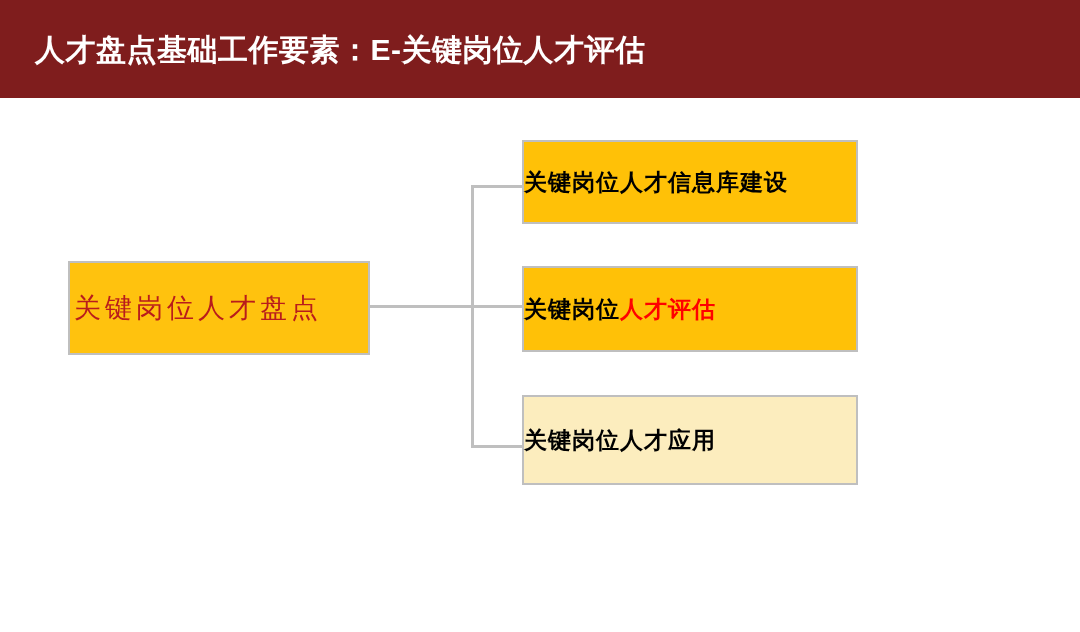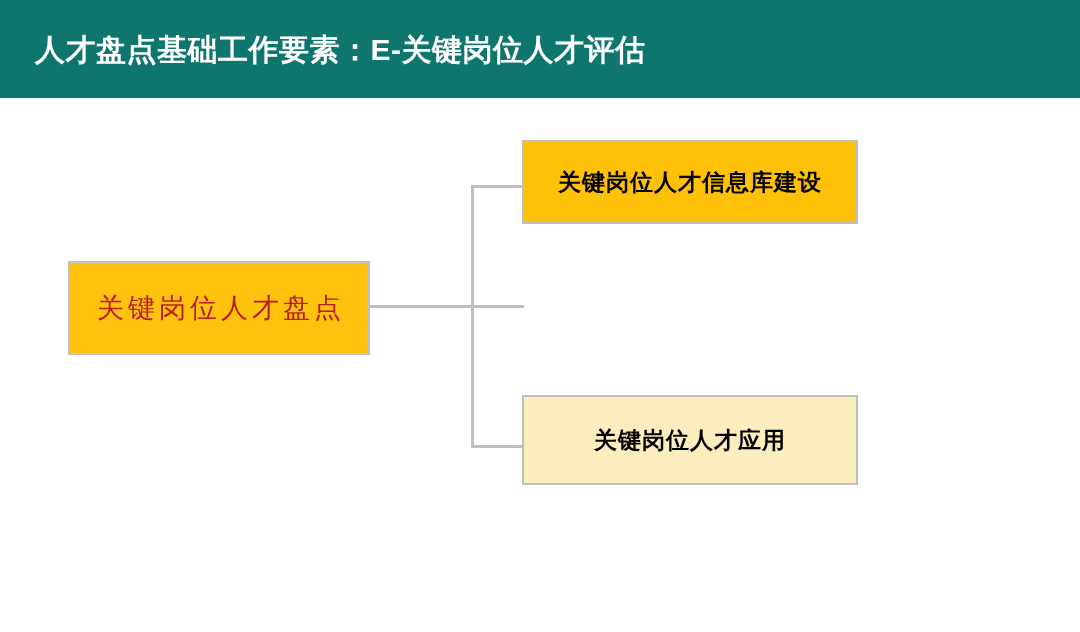--- a/index.html
+++ b/index.html
@@ -20,21 +20,21 @@
     background: #ffffff;
   }
 
   
   #header-bar {
     position: absolute;
     left: 0;
     top: 0;
     width: 1080px;
     height: 98px;
-    background: #0f766e;
+    background: #7f1d1d;
   }
   #header-title {
     position: absolute;
     left: 35px;
     top: 33px;
     font-size: 30px;
     font-weight: bold;
     color: #ffffff;
     letter-spacing: 0.5px;
     white-space: nowrap;
@@ -77,21 +77,20 @@
     height: 3px;
   }
 
   
   .node-box {
     position: absolute;
     box-sizing: border-box;
     border: 2px solid #BFBFBF;
     display: flex;
     align-items: center;
-    justify-content: center;
     text-align: center;
   }
   #node-root {
     left: 68px;
     top: 261px;
     width: 302px;
     height: 94px;
     background: #FFC20E;
   }
   #node-root .node-label {
@@ -150,20 +149,25 @@
   <div class="node-box" id="node-root">
     <span class="node-label">关键岗位人才盘点</span>
   </div>
 
   <div class="node-box" id="node-item-1">
     <span class="item-label">
       <span>关键岗位人才信息库建设</span>
     </span>
   </div>
 
+  <div class="node-box" id="node-item-2">
+    <span class="item-label">
+      <span>关键岗位</span><span class="accent">人才评估</span>
+    </span>
+  </div>
 
   <div class="node-box" id="node-item-3">
     <span class="item-label">
       <span>关键岗位人才应用</span>
     </span>
   </div>
 
 </div>
 
 </body></html>

